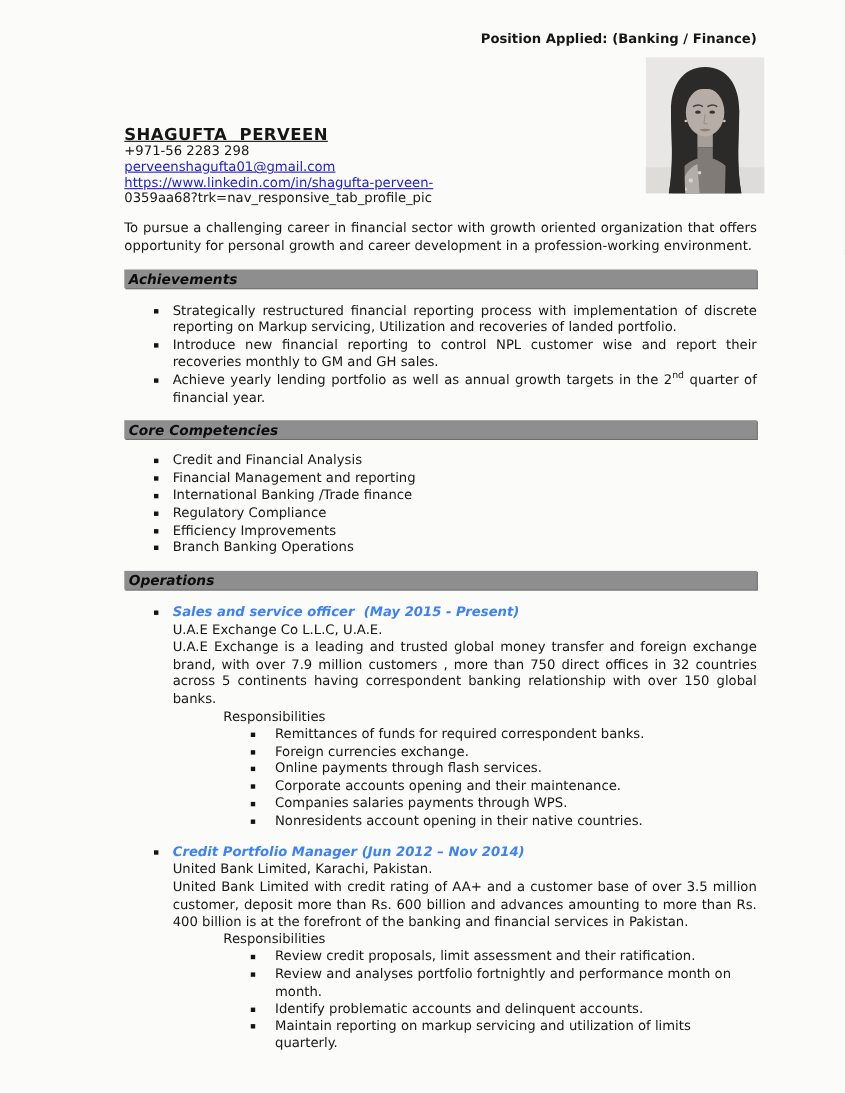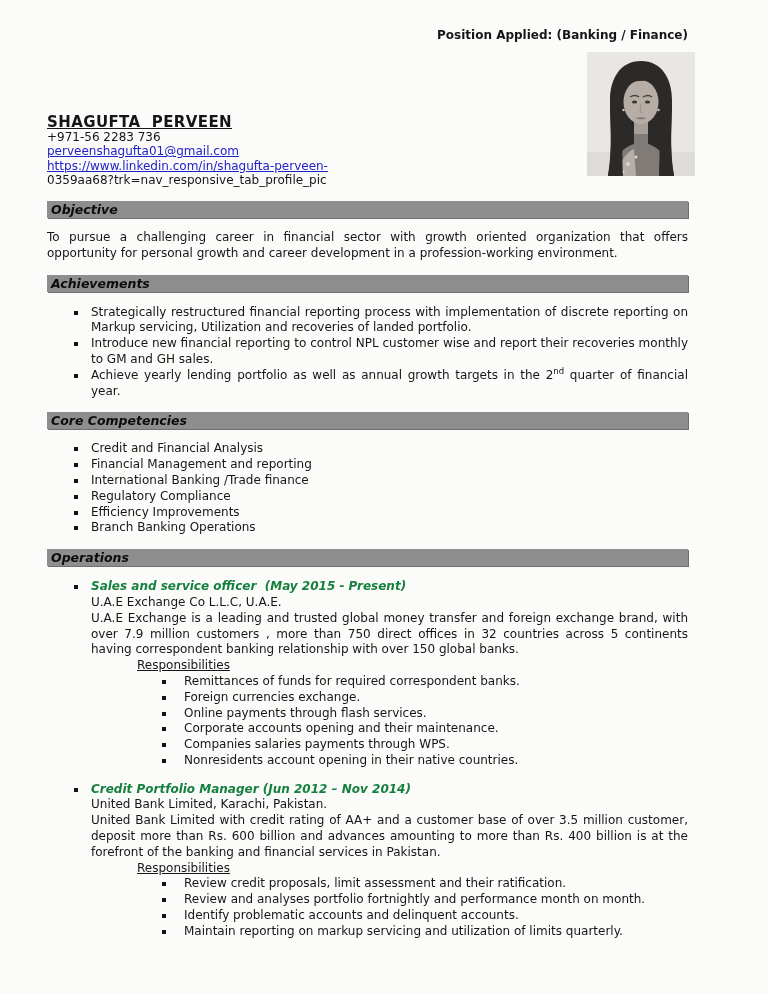--- a/index.html
+++ b/index.html
@@ -1,19 +1,19 @@
 <!DOCTYPE html>
 <html><head>
 <meta charset="utf-8">
 <style>
   html,body { margin:0; padding:0; background:#e9e9e9; }
   .page {
     width:768px; height:994px; margin:0 auto; background:#fbfbfa;
     box-sizing:border-box; position:relative; overflow:hidden;
-    padding:28px 80px 0 47px;
+    padding:28px 80px 0 113px;
     font-family:"DejaVu Sans", sans-serif;
     font-size:12px; line-height:15.8px; color:#161616;
   }
   .position-applied { text-align:right; font-weight:bold; font-size:12px; line-height:15px; }
   .photo { position:absolute; top:52px; right:73px; width:108px; height:124px; }
   .photo svg { display:block; }
 
   .contact { margin-top:72px; line-height:14.6px; }
   .contact .name { font-weight:bold; text-decoration:underline; white-space:pre-wrap; letter-spacing:.4px; font-size:15px; }
   .contact a { display:block; color:#2121c8; text-decoration:underline; cursor:pointer; width:fit-content; }
@@ -30,24 +30,24 @@
   .bitem { display:flex; margin-left:27px; }
   .sq { width:4px; height:4px; background:#141414; flex:none; margin:6px 13px 0 0; }
   .btext { flex:1; text-align:justify; }
   sup { font-size:8.5px; line-height:0; vertical-align:super; }
 
   .clist { margin-top:12px; }
   .clist .btext { text-align:left; }
 
   .job { margin-top:13px; }
   .job .jobbody { flex:1; }
-  .job-title { color:#15803d; font-weight:bold; font-style:italic; white-space:pre-wrap; }
+  .job-title { color:#3b82f6; font-weight:bold; font-style:italic; white-space:pre-wrap; }
   .job-company { font-weight:normal; }
   .job-desc { text-align:justify; }
-  .resp-label { margin-left:46px; text-decoration:underline; width:fit-content; }
+  .resp-label { margin-left:46px; width:fit-content; }
   .ritem { display:flex; margin-left:71px; }
   .ritem .sq { margin:6px 18px 0 0; }
 </style>
 </head>
 <body>
 
 <div class="page">
 
   <div class="position-applied">Position Applied: (Banking / Finance)</div>
 
@@ -83,27 +83,26 @@
 
       <path d="M48.5 66 q5.5 3 11 0 q-5.5 -2 -11 0 Z" fill="#8d7f78"></path>
 
       <circle cx="36.5" cy="58" r="1.2" fill="#cfcac4"></circle>
       <circle cx="71.5" cy="58" r="1.2" fill="#cfcac4"></circle>
     </svg>
   </div>
 
   <div class="contact">
     <div class="name">SHAGUFTA  PERVEEN</div>
-    <div>+971-56 2283 736</div>
+    <div>+971-56 2283 298</div>
     <a>perveenshagufta01@gmail.com</a>
     <a>https://www.linkedin.com/in/shagufta-perveen-</a>
     <div>0359aa68?trk=nav_responsive_tab_profile_pic</div>
   </div>
 
-  <div class="section-bar">Objective</div>
   <p class="para">To pursue a challenging career in financial sector with growth oriented organization that offers opportunity for personal growth and career development in a profession-working environment.</p>
 
   <div class="section-bar">Achievements</div>
   <div class="blist">
     <div class="bitem">
       <span class="sq"></span>
       <div class="btext">Strategically restructured financial reporting process with implementation of discrete reporting on Markup servicing, Utilization and recoveries of landed portfolio.</div>
     </div>
     <div class="bitem">
       <span class="sq"></span>

